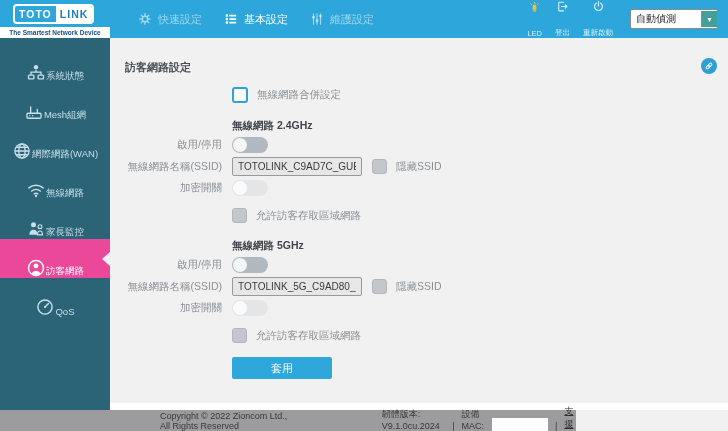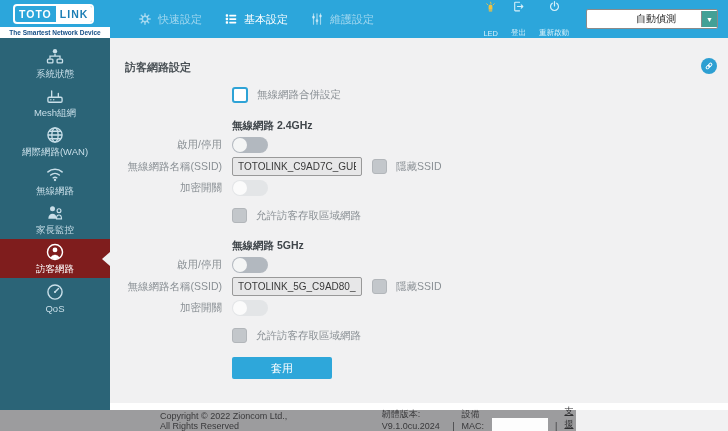--- a/index.html
+++ b/index.html
@@ -14,31 +14,31 @@
   .tagline{position:absolute;bottom:0;left:0;width:110px;height:11px;background:#fff;color:#164F86;
            font-size:6.5px;font-weight:bold;text-align:center;line-height:11px;}
   .top-nav{display:flex;align-items:center;gap:22px;margin-left:28px;}
   .nav-item{display:flex;align-items:center;gap:6px;color:rgba(255,255,255,0.55);font-size:11px;cursor:pointer;}
   .nav-item .icon svg{width:14px;height:14px;}
   .nav-item.active{color:#fff;font-weight:normal;}
   .header-actions{margin-left:auto;display:flex;align-items:center;gap:13px;padding-right:10px;}
   .action{display:flex;flex-direction:column;align-items:center;gap:15px;color:#D7F0FA;font-size:7.5px;cursor:pointer;}
   .action .icon svg{width:13px;height:13px;}
   .lang-select{width:86px;height:18px;background:#fff;border:1px solid #8a8a8a;border-radius:2px;margin-left:4px;
-               display:flex;align-items:center;font-size:10px;color:#222;cursor:pointer;padding-left:44px;}
+               display:flex;align-items:center;font-size:10px;color:#222;cursor:pointer;}
   .lang-select .sel-text{flex:1;padding-left:5px;}
   .sel-arrow{width:15px;height:16px;background:#43A096;display:flex;align-items:center;justify-content:center;
              color:#fff;font-size:7px;border-left:1px solid #8a8a8a;}
   
   .sidebar{position:absolute;top:38px;left:0;width:110px;height:372px;background:#2B6477;padding-top:6px;box-sizing:border-box;}
-  .side-item{height:39px;display:flex;flex-direction:column;align-items:center;justify-content:center;
+  .side-item{height:39px;display:flex;flex-direction:row;align-items:flex-end;justify-content:center;
              color:#C9DFE9;position:relative;cursor:pointer;}
   .side-item .icon svg{width:20px;height:20px;}
   .side-label{font-size:9.5px;margin-top:1px;}
-  .side-item.active{background:#7f1d1d;color:#fff;}
+  .side-item.active{background:#ec4899;color:#fff;}
   .side-item.active::after{content:"";position:absolute;right:0;top:50%;margin-top:-7px;width:0;height:0;
              border-top:7px solid transparent;border-bottom:7px solid transparent;border-right:8px solid #F1F1F2;}
   
   .content{position:absolute;left:110px;top:38px;width:618px;height:372px;background:#F1F1F2;box-sizing:border-box;}
   .content::after{content:"";position:absolute;left:0;bottom:0;width:618px;height:7px;background:#fff;}
   .page-title{padding:22px 0 0 15px;font-size:11px;font-weight:bold;color:#4A5156;}
   .help-btn{position:absolute;top:20px;right:11px;width:16px;height:16px;border-radius:50%;background:#2D9FD2;
             display:flex;align-items:center;justify-content:center;cursor:pointer;}
   .help-btn svg{width:10px;height:10px;}
   .form-row{display:flex;align-items:center;}

